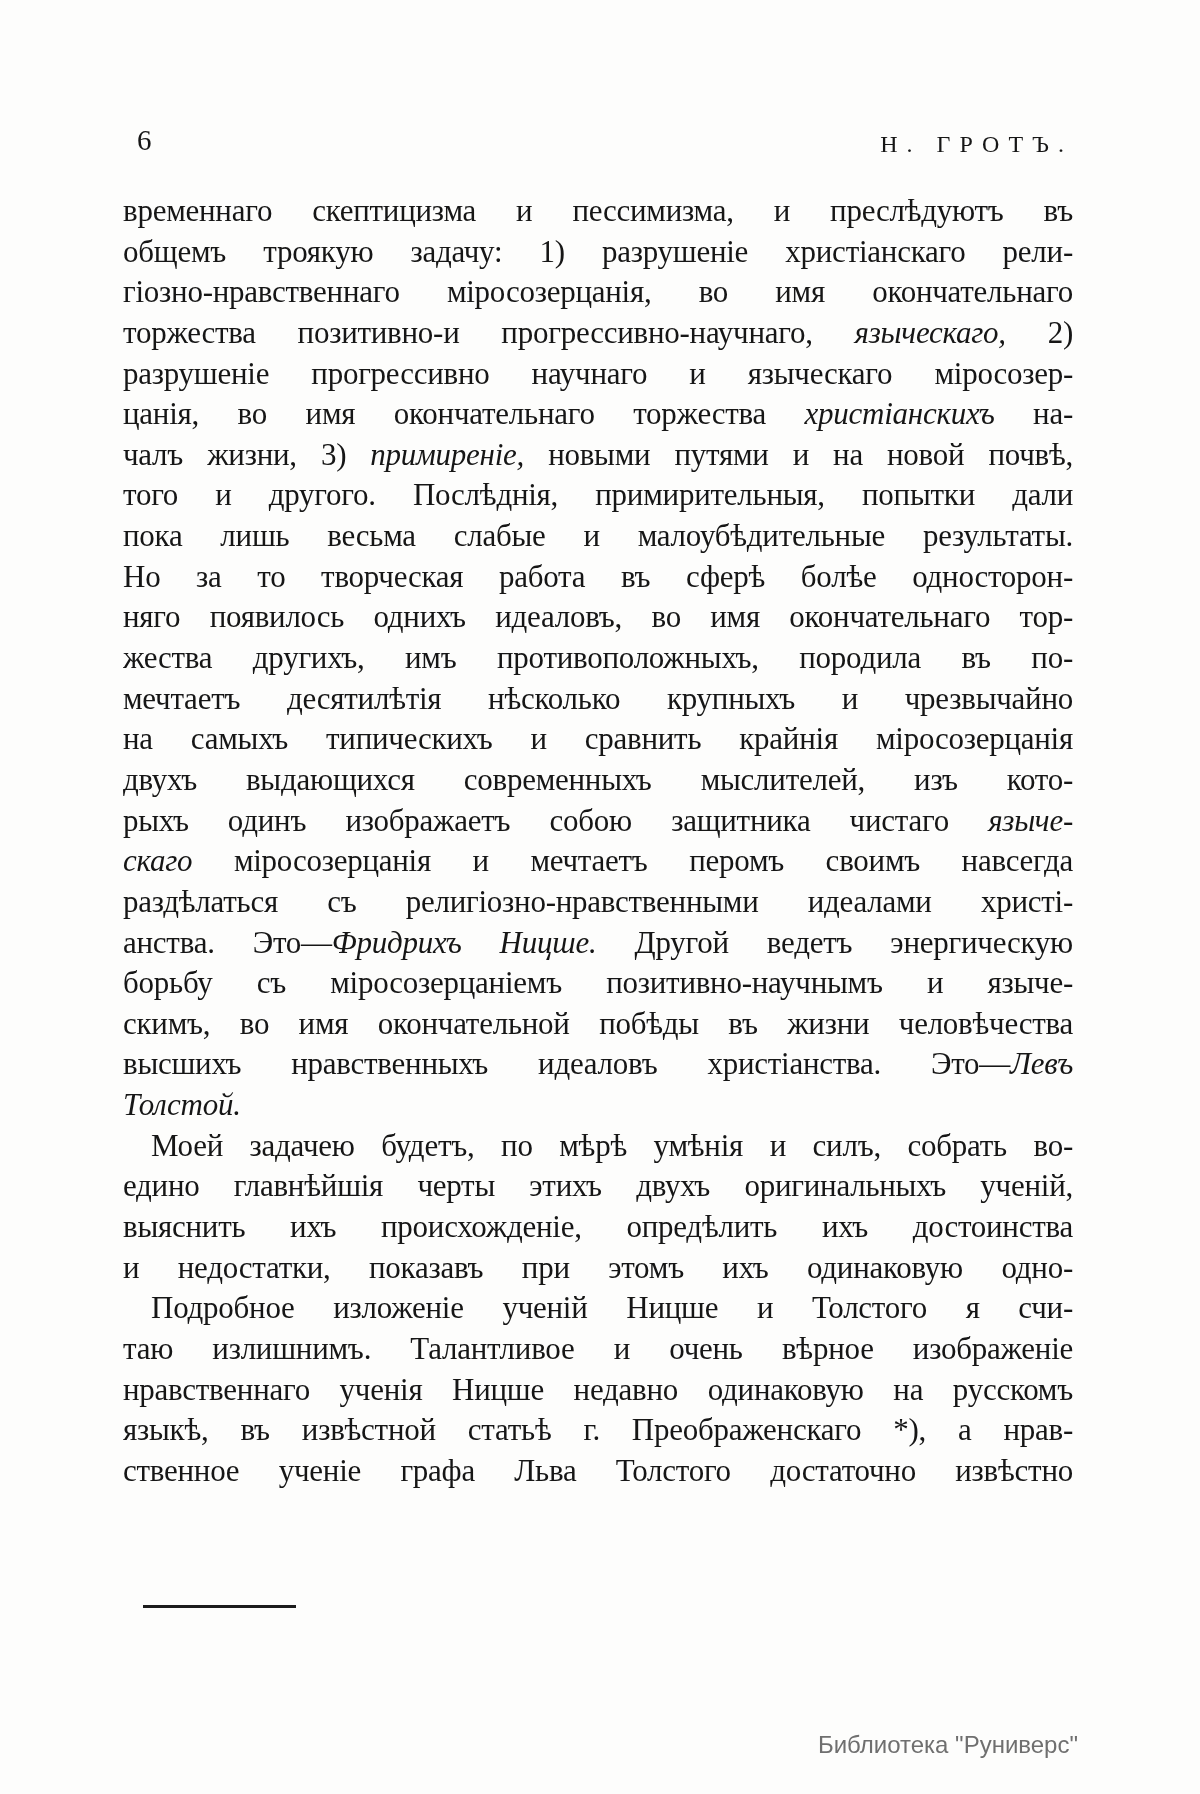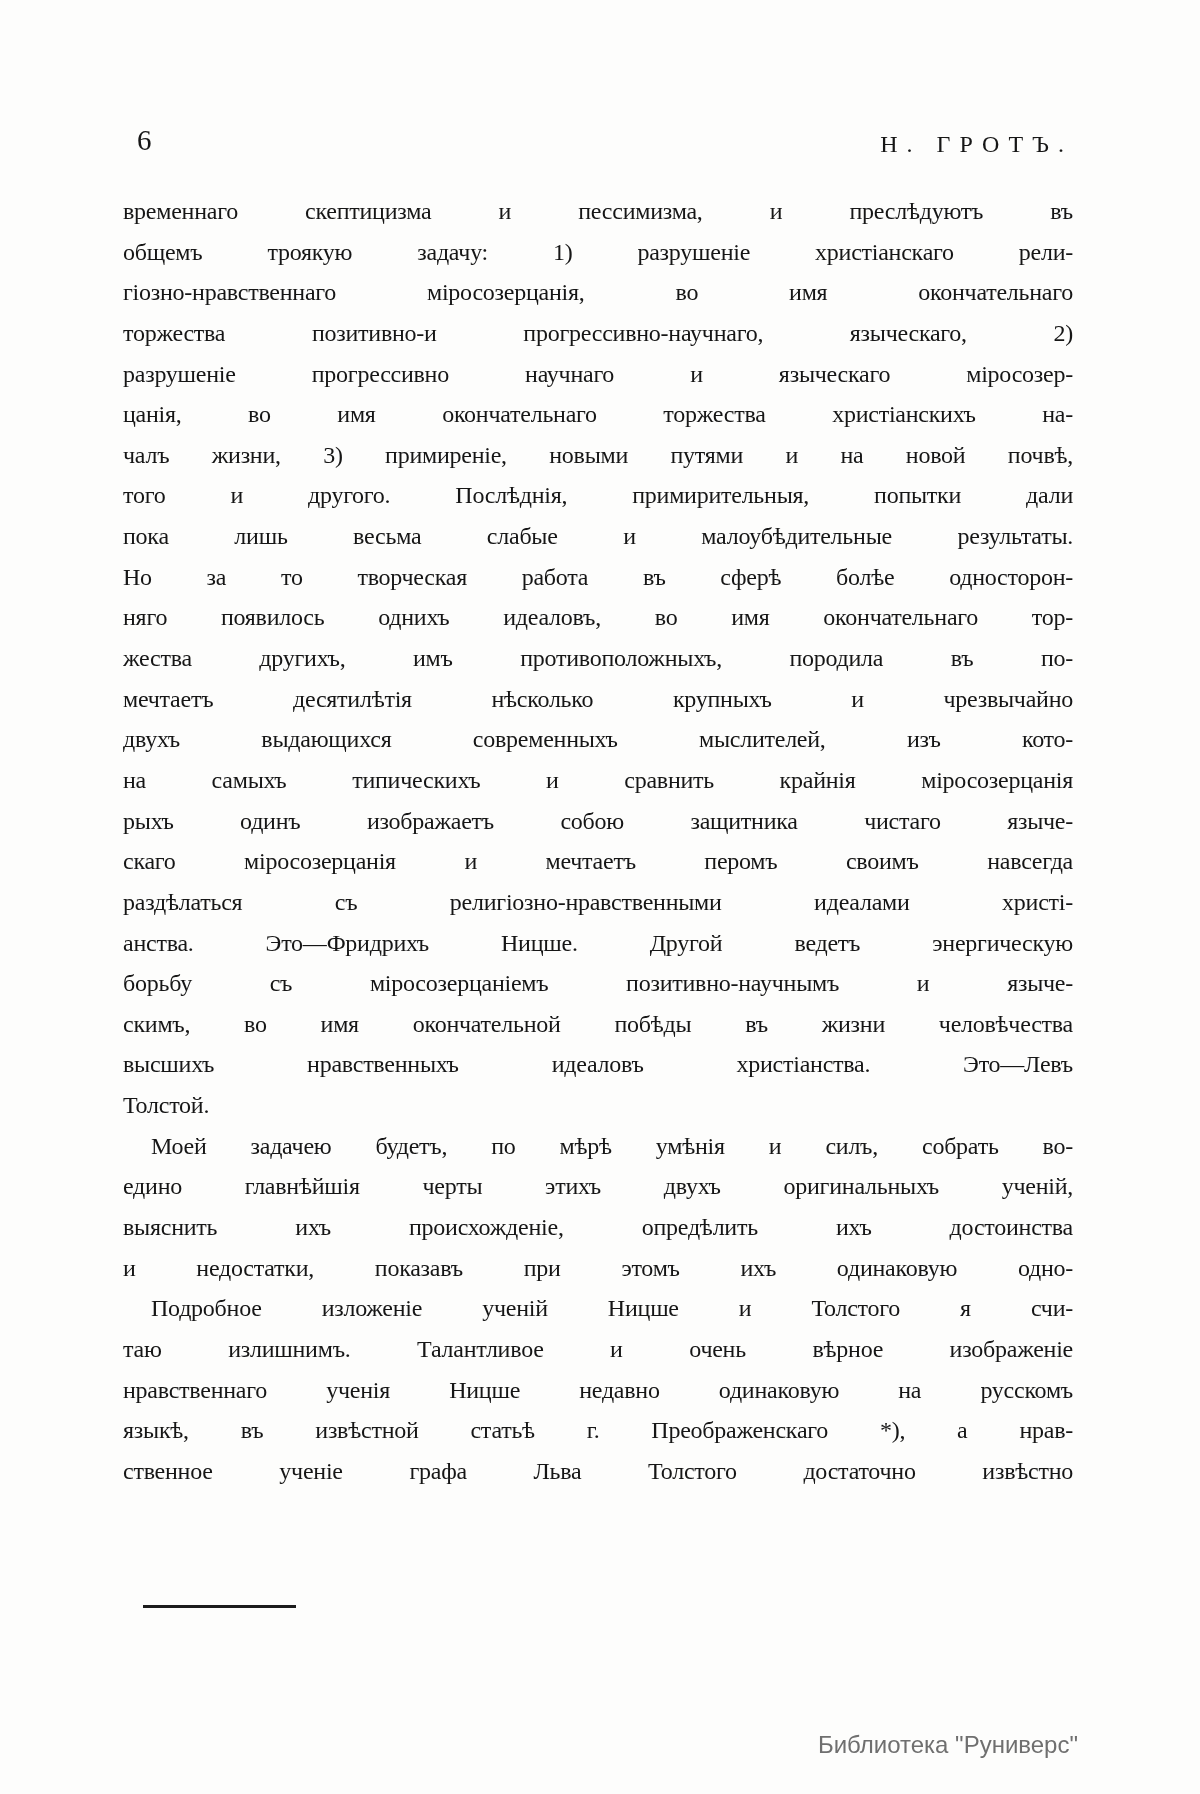--- a/index.html
+++ b/index.html
@@ -35,40 +35,40 @@
     letter-spacing: 9px;
     padding-top: 6px;
     white-space: nowrap;
   }
   
   .bodytext {
     position: absolute;
     top: 191px;
     left: 123px;
     width: 950px;
-    font-size: 24px;
+    font-size: 31px;
     letter-spacing: -0.25px;
     word-spacing: -0.5px;
   }
   .line {
     height: 40.65px;
     line-height: 40.65px;
     overflow: hidden;
     text-align: justify;
     text-align-last: justify;
     text-justify: inter-word;
   }
   .line.end {
     text-align: left;
     text-align-last: left;
   }
   .line.indent {
     text-indent: 28px;
   }
-  .it { }
+  .it { font-style: italic; }
   
   .fn-rule {
     position: absolute;
     top: 1605px;
     left: 143px;
     width: 153px;
     height: 3px;
     background: #1c1c1c;
   }
   .footnote {
@@ -110,22 +110,22 @@
       <div class="line"><span>торжества позитивно-и прогрессивно-научнаго, </span><span class="it">языческаго,</span><span> 2)</span></div>
       <div class="line"><span>разрушеніе прогрессивно научнаго и языческаго міросозер-</span></div>
       <div class="line"><span>цанія, во имя окончательнаго торжества </span><span class="it">христіанскихъ</span><span> на-</span></div>
       <div class="line"><span>чалъ жизни, 3) </span><span class="it">примиреніе,</span><span> новыми путями и на новой почвѣ,</span></div>
       <div class="line"><span>того и другого. Послѣднія, примирительныя, попытки дали</span></div>
       <div class="line"><span>пока лишь весьма слабые и малоубѣдительные результаты.</span></div>
       <div class="line"><span>Но за то творческая работа въ сферѣ болѣе односторон-</span></div>
       <div class="line"><span>няго появилось однихъ идеаловъ, во имя окончательнаго тор-</span></div>
       <div class="line"><span>жества другихъ, имъ противоположныхъ, породила въ по-</span></div>
       <div class="line"><span>мечтаетъ десятилѣтія нѣсколько крупныхъ и чрезвычайно</span></div>
+      <div class="line"><span>на самыхъ типическихъ и сравнить крайнія міросозерцанія</span></div>
       <div class="line"><span>двухъ выдающихся современныхъ мыслителей, изъ кото-</span></div>
-      <div class="line"><span>на самыхъ типическихъ и сравнить крайнія міросозерцанія</span></div>
       <div class="line"><span>рыхъ одинъ изображаетъ собою защитника чистаго </span><span class="it">языче-</span></div>
       <div class="line"><span class="it">скаго</span><span> міросозерцанія и мечтаетъ перомъ своимъ навсегда</span></div>
       <div class="line"><span>раздѣлаться съ религіозно-нравственными идеалами христі-</span></div>
       <div class="line"><span>анства. Это—</span><span class="it">Фридрихъ Ницше.</span><span> Другой ведетъ энергическую</span></div>
       <div class="line"><span>борьбу съ міросозерцаніемъ позитивно-научнымъ и языче-</span></div>
       <div class="line"><span>скимъ, во имя окончательной побѣды въ жизни человѣчества</span></div>
       <div class="line"><span>высшихъ нравственныхъ идеаловъ христіанства. Это—</span><span class="it">Левъ</span></div>
       <div class="line end"><span class="it">Толстой.</span></div>
       <div class="line indent"><span>Моей задачею будетъ, по мѣрѣ умѣнія и силъ, собрать во-</span></div>
       <div class="line"><span>едино главнѣйшія черты этихъ двухъ оригинальныхъ ученій,</span></div>

